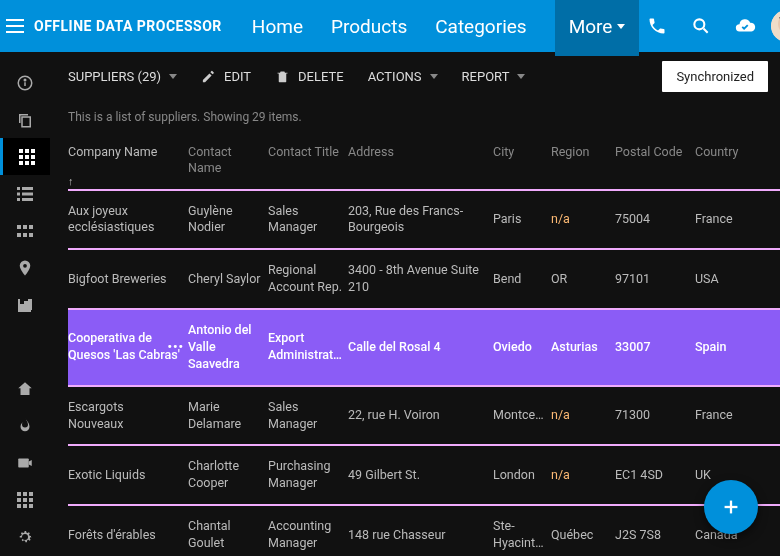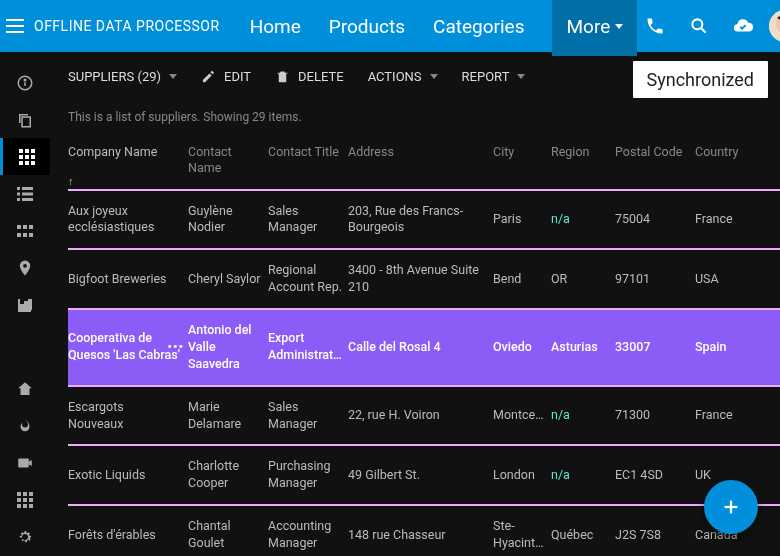--- a/index.html
+++ b/index.html
@@ -1,47 +1,47 @@
 <!DOCTYPE html>
 <html><head>
 <meta charset="utf-8">
 <style>
 *{margin:0;padding:0;box-sizing:border-box;font-family:-apple-system,BlinkMacSystemFont,"Segoe UI",Roboto,sans-serif}
 body{background:#111;color:#bbb;width:780px;height:556px;overflow:hidden;font-size:13px;position:relative}
 .topbar{height:52px;background:#0090db;display:flex;align-items:center;color:#fff;padding:0 6px}
 .topbar .menu-btn{width:40px;height:40px;display:flex;align-items:center;justify-content:center;cursor:pointer;margin-right:10px}
-.topbar .title{font-weight:400;font-size:14px;letter-spacing:.5px;margin-right:30px;white-space:nowrap}
+.topbar .title{font-weight:700;font-size:14px;letter-spacing:.5px;margin-right:30px;white-space:nowrap}
 .topbar .nav{display:flex;gap:28px;align-items:center}
 .topbar .nav .nav-item{cursor:pointer;font-size:19px;white-space:nowrap}
 .topbar .nav .more{background:#006ea7;padding:18px 14px;margin:-18px 0;display:flex;align-items:center;gap:5px}
 .topbar .spacer{flex:1}
 .topbar .icons{display:flex;align-items:center;gap:8px;margin-right:4px}
 .topbar .icon-btn{width:36px;height:36px;display:flex;align-items:center;justify-content:center;cursor:pointer;border-radius:50%}
 .topbar .avatar{width:32px;height:32px;border-radius:50%;background:#f4e0d0;overflow:hidden;display:flex;align-items:center;justify-content:center;cursor:pointer}
 .layout{display:flex;height:calc(100% - 52px)}
 .sidebar{width:50px;background:#111;display:flex;flex-direction:column;padding-top:12px}
 .sidebar .sb-item{width:50px;height:40px;display:flex;align-items:center;justify-content:center;cursor:pointer;color:#aaa}
 .sidebar .sb-item.active{background:#000;color:#fff;border-left:3px solid #0090db;width:50px;margin-left:0}
 .sidebar .sb-spacer{height:50px}
 .main{flex:1;display:flex;flex-direction:column;overflow:hidden;position:relative;padding-left:18px}
 .toolbar{height:48px;display:flex;align-items:center;gap:24px;color:#ddd;font-size:13px;position:relative;padding-right:18px}
 .toolbar .tb-item{display:flex;align-items:center;gap:8px;cursor:pointer;white-space:nowrap}
 .toolbar .tb-item .arrow{font-size:10px;color:#888}
-.sync-badge{position:absolute;right:12px;top:9px;background:#fff;color:#222;padding:8px 14px;font-size:18px;border-radius:1px}
+.sync-badge{position:absolute;right:12px;top:9px;background:#fff;color:#222;padding:8px 14px;font-size:13px;border-radius:1px}
 .caption{font-size:12px;color:#888;padding:10px 0 12px}
 .grid{flex:1;overflow:auto}
 .thead,.row{display:grid;grid-template-columns:120px 80px 80px 145px 58px 64px 80px 60px;gap:0;border-bottom:2px solid #f0abfc}
 .thead .th{padding:8px 6px 12px 0;color:#888;font-size:12.5px;line-height:1.3;cursor:pointer;position:relative}
 .thead .th.sorted{color:#bbb}
 .thead .th.sorted::after{content:"↑";font-size:11px;position:absolute;bottom:-1px;left:0}
 .row{align-items:center}
 .row .td{padding:12px 6px 12px 0;font-size:12.5px;line-height:1.35;color:#bbb;overflow:hidden;text-overflow:ellipsis}
 .row.sel{background:#8b5cf6}
 .row.sel .td{color:#fff;font-weight:500}
-.row .td.na{color:#5eead4}
+.row .td.na{color:#fdba74}
 .row .actions{position:relative}
 .row.sel .ellipsis{position:absolute;right:4px;top:50%;transform:translateY(-50%);color:#fff;letter-spacing:1px;cursor:pointer;font-weight:bold}
 .fab{position:absolute;right:22px;bottom:22px;width:54px;height:54px;border-radius:50%;background:#0090db;display:flex;align-items:center;justify-content:center;cursor:pointer;box-shadow:0 4px 10px rgba(0,0,0,.5)}
 .fab svg{width:22px;height:22px}
 svg{display:block}
 .hamb{width:18px;height:2px;background:#fff;position:relative}
 .hamb::before,.hamb::after{content:"";position:absolute;left:0;width:18px;height:2px;background:#fff}
 .hamb::before{top:-6px}.hamb::after{top:6px}
 .tri-down{width:0;height:0;border-left:4px solid transparent;border-right:4px solid transparent;border-top:5px solid currentColor;display:inline-block}
 </style>

